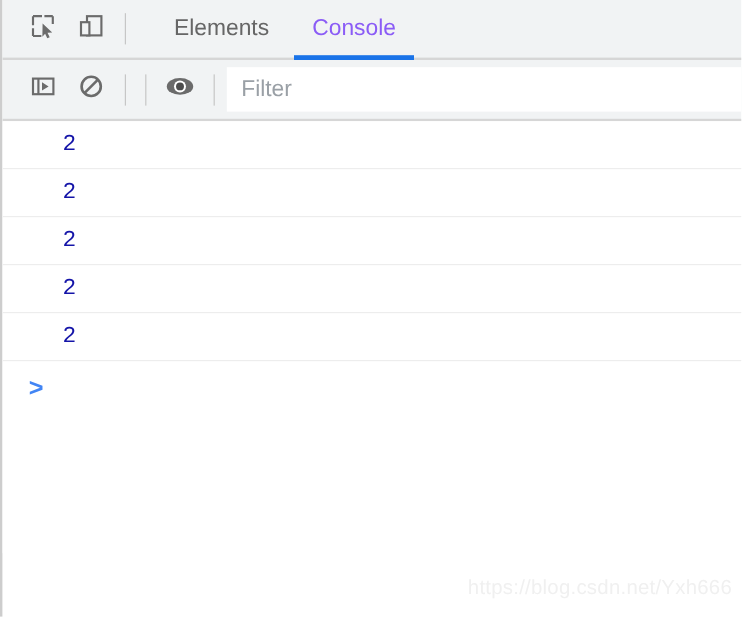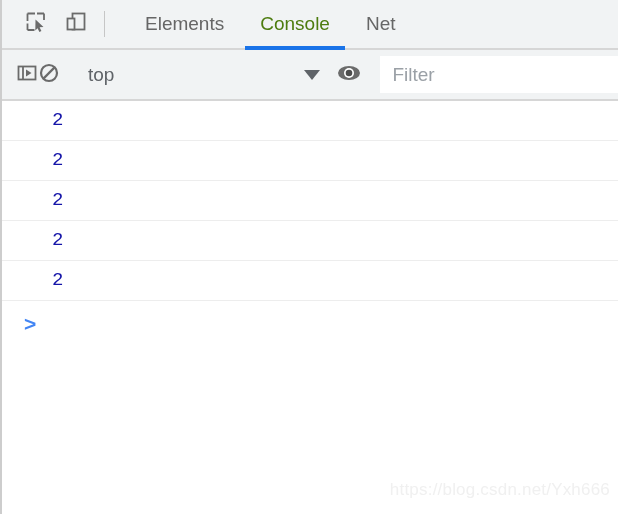--- a/index.html
+++ b/index.html
@@ -64,21 +64,21 @@
     display: flex;
     align-items: center;
     padding: 0 18px;
     font-size: 19px;
     color: #666666;
     cursor: pointer;
     position: relative;
     white-space: nowrap;
   }
   .tab.active {
-    color: #4d7c0f;
+    color: #8b5cf6;
   }
   .tab.active::after {
     content: "";
     position: absolute;
     left: 3px;
     right: 3px;
     bottom: -2px;
     height: 4px;
     background: #1a73e8;
   }
@@ -202,21 +202,20 @@
             <rect x="2.5" y="7.5" width="7" height="11" stroke="#6b6b6b" stroke-width="1.8" fill="#f1f3f4"></rect>
           </svg>
         </span>
       </div>
       <div class="vsep"></div>
     </div>
 
     <div class="tabs">
       <div class="tab">Elements</div>
       <div class="tab active">Console</div>
-      <div class="tab">Net</div>
     </div>
   </div>
 
   <div class="console-toolbar">
 
     <div class="tool-btn">
       <span>
         <svg width="22" height="22" viewBox="0 0 22 22">
           <rect x="2.5" y="4.5" width="17" height="13" stroke="#6b6b6b" stroke-width="1.8" fill="none"></rect>
           <line x1="7" y1="4.5" x2="7" y2="17.5" stroke="#6b6b6b" stroke-width="1.8"></line>
@@ -229,24 +228,20 @@
       <span>
         <svg width="22" height="22" viewBox="0 0 22 22">
           <circle cx="11" cy="11" r="8" stroke="#6b6b6b" stroke-width="2.2" fill="none"></circle>
           <line x1="5.4" y1="16.6" x2="16.6" y2="5.4" stroke="#6b6b6b" stroke-width="2.2"></line>
         </svg>
       </span>
     </div>
 
     <div class="vsep"></div>
 
-    <div class="context-select">
-      <span class="context-label">top</span>
-      <span class="chevron"></span>
-    </div>
 
     <div class="vsep"></div>
 
     <div class="tool-btn">
       <span>
         <svg width="26" height="20" viewBox="0 0 26 20">
           <ellipse cx="13" cy="10" rx="11" ry="7" fill="#6b6b6b"></ellipse>
           <circle cx="13" cy="10" r="5" fill="#ffffff"></circle>
           <circle cx="13" cy="10" r="3.3" fill="#4d4d4d"></circle>
         </svg>

